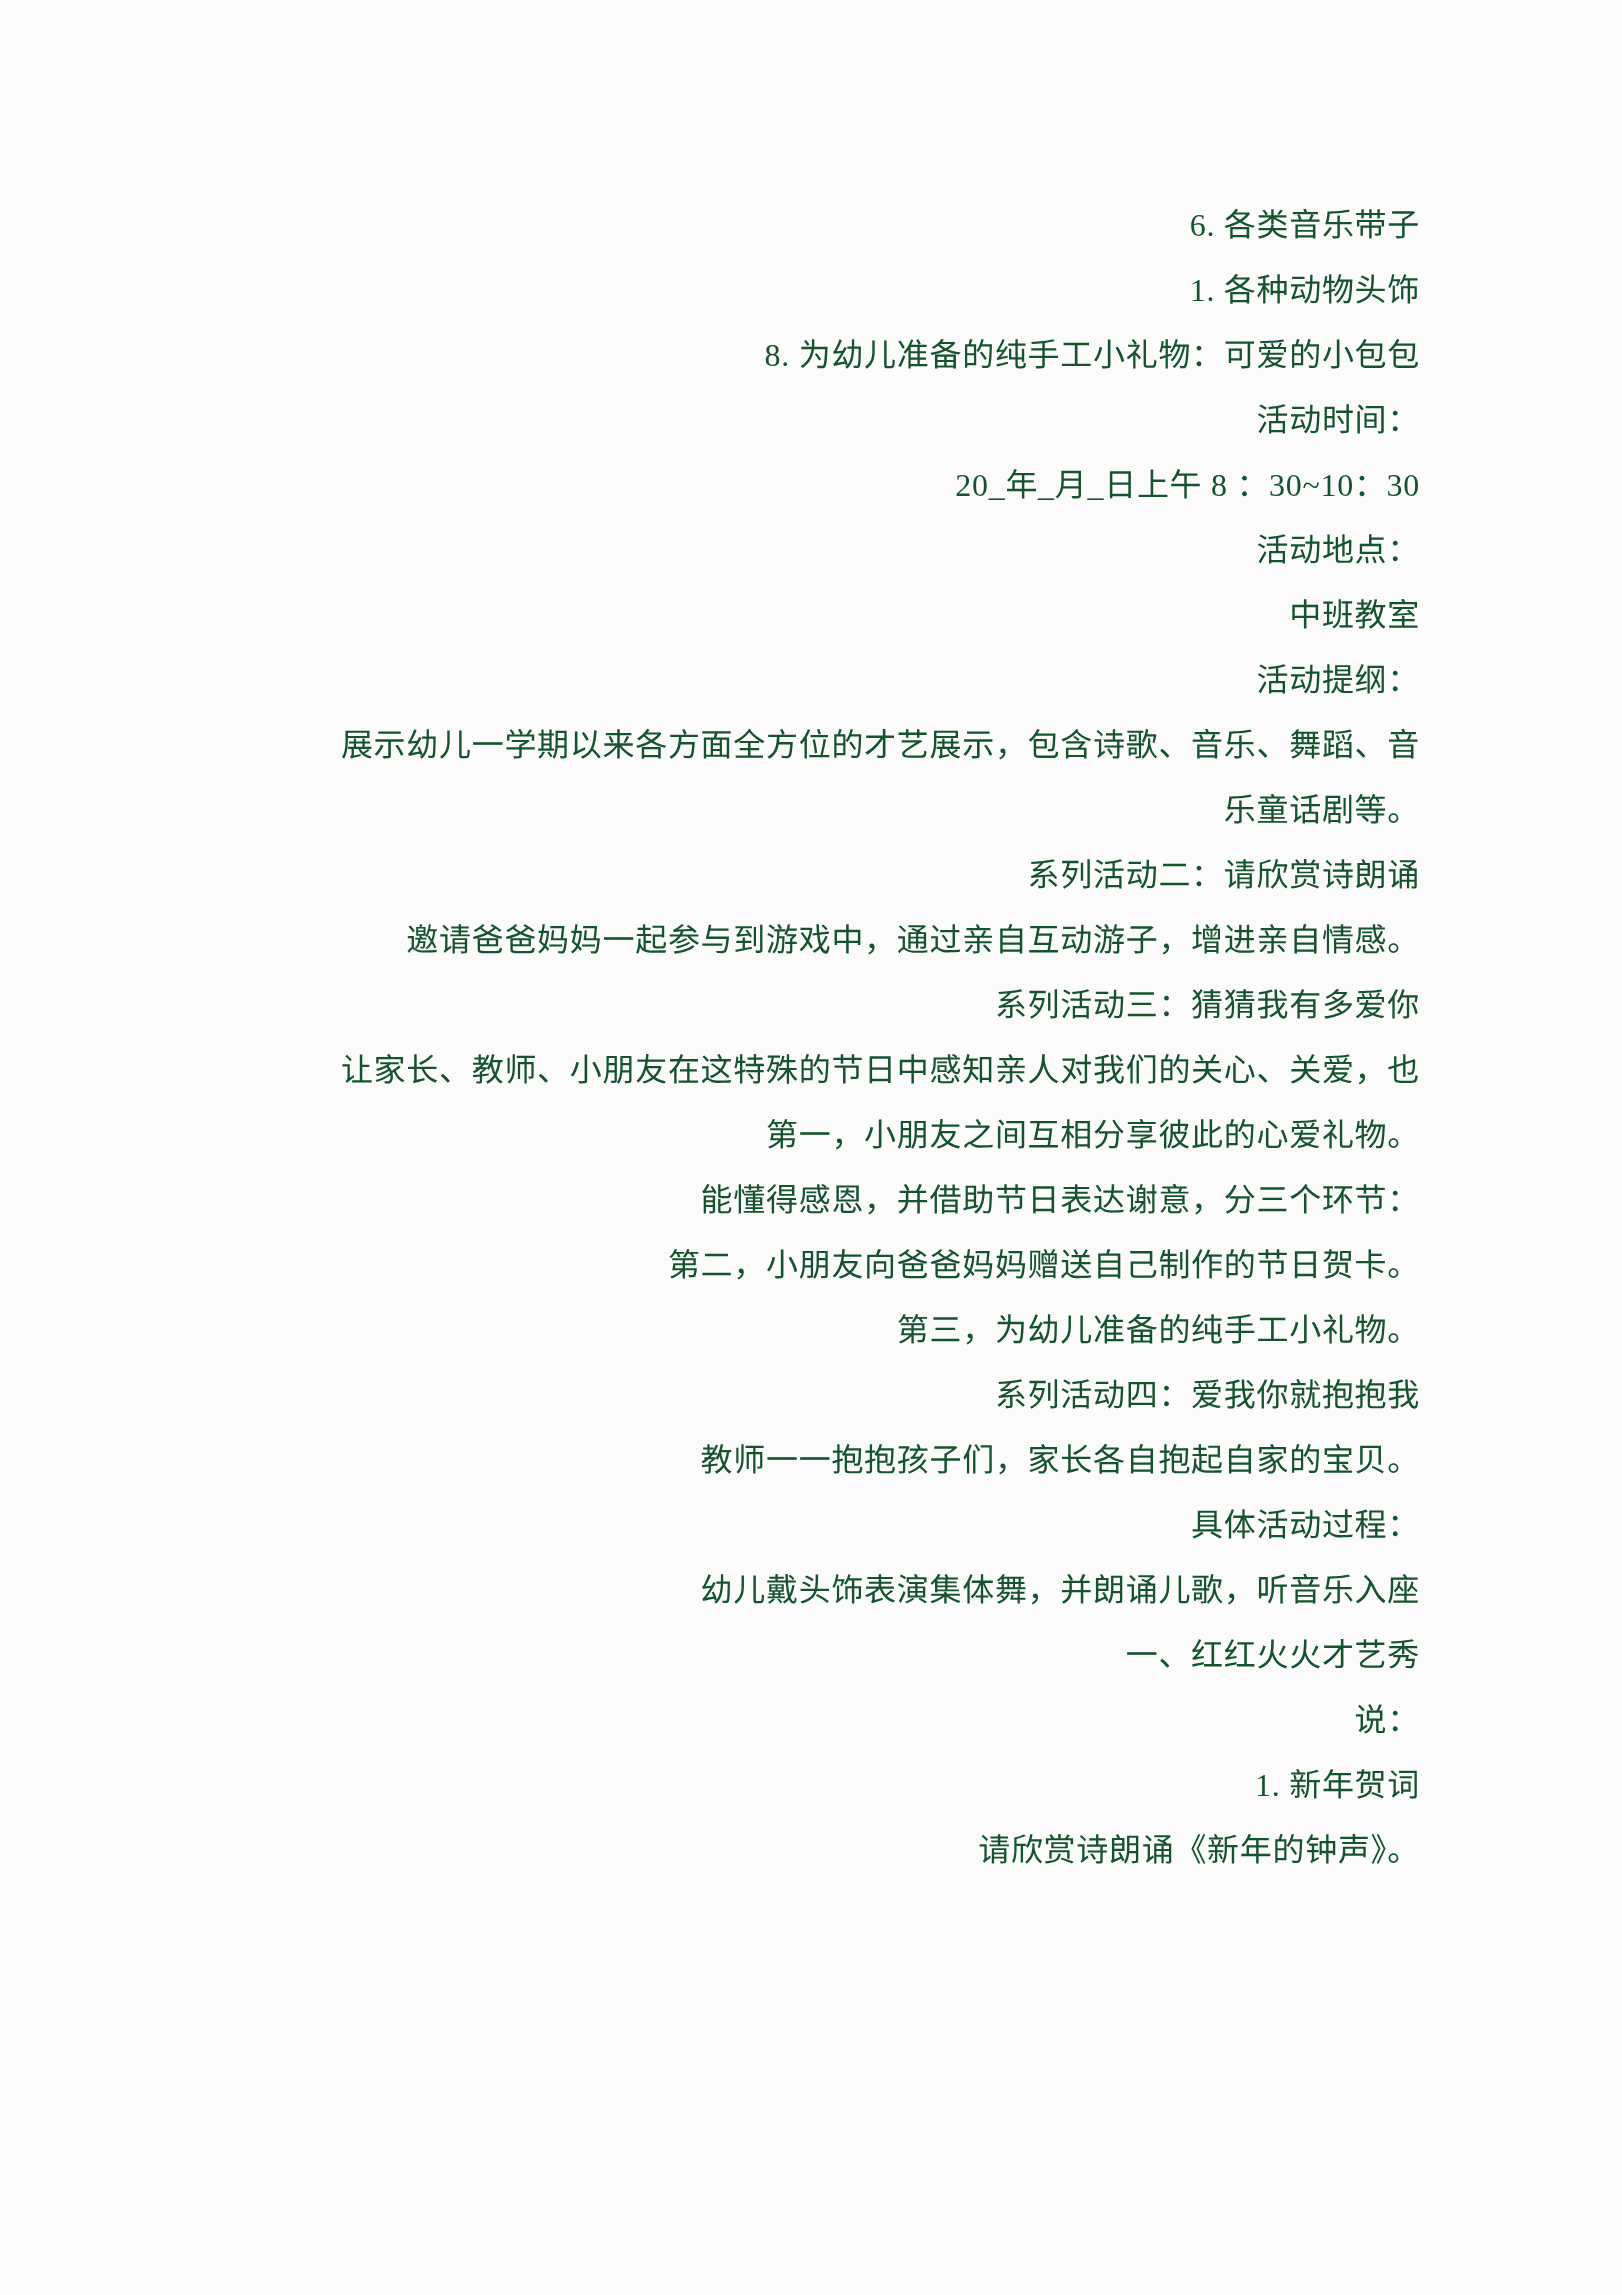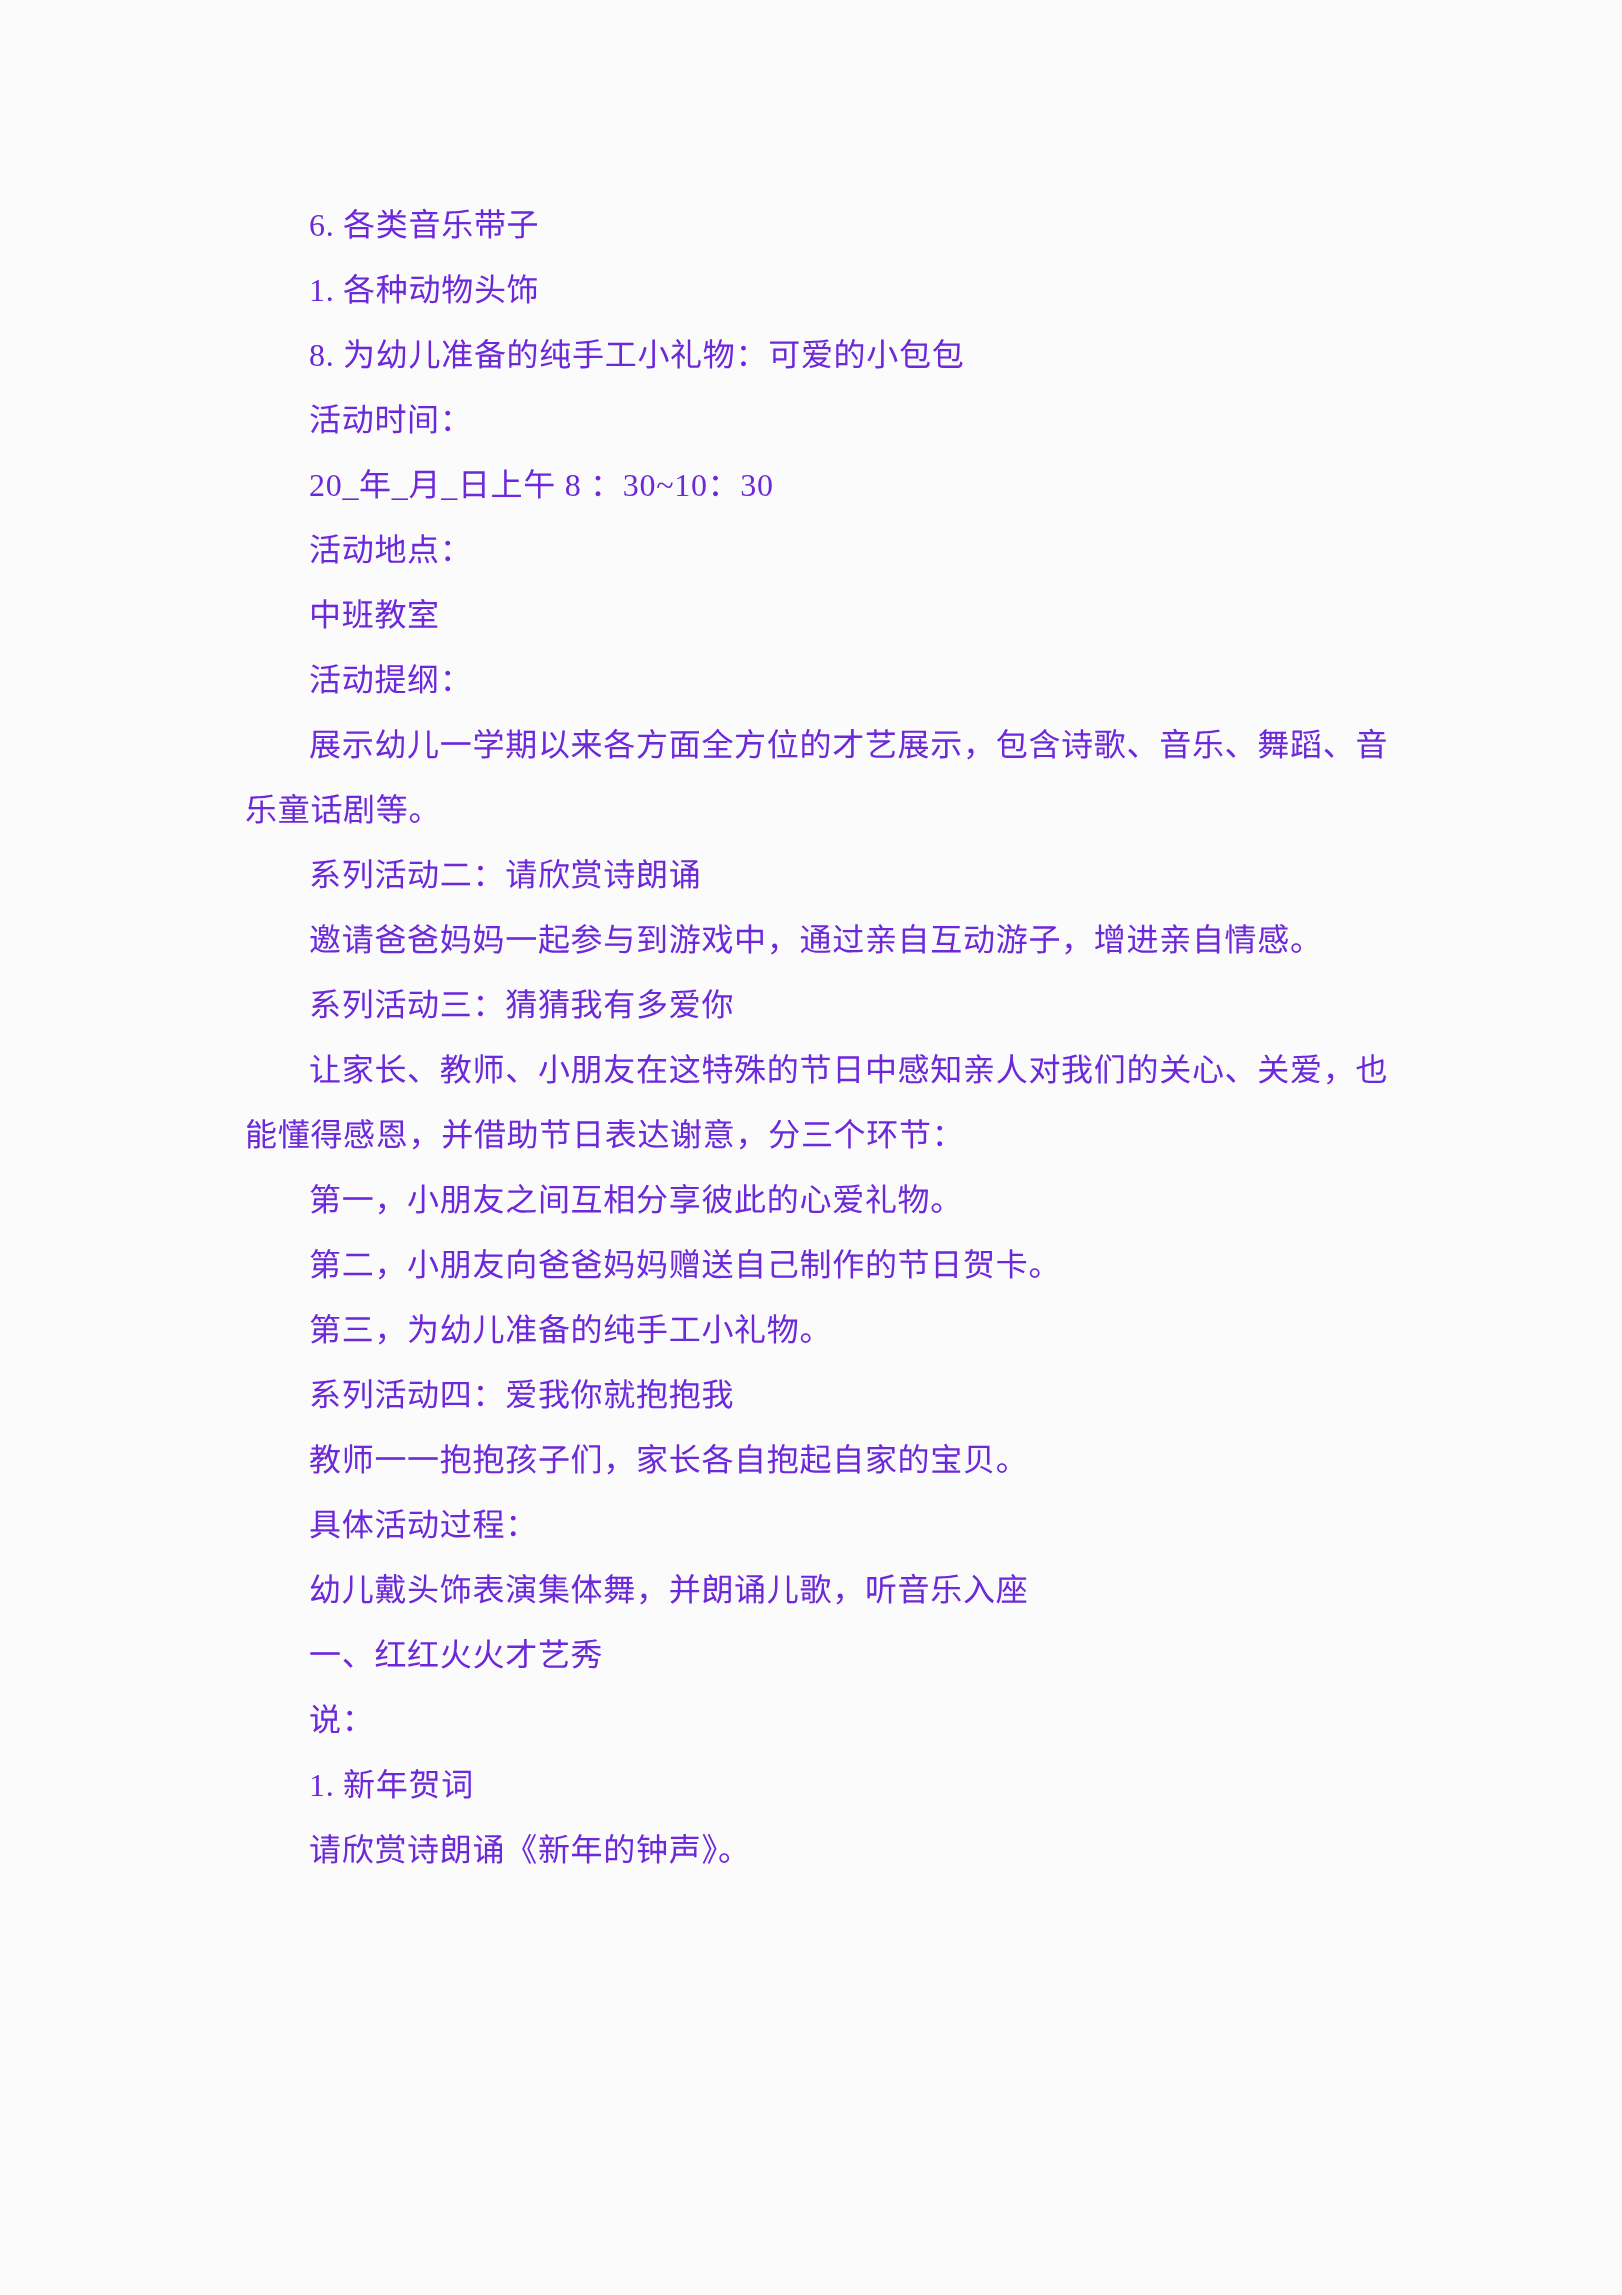--- a/index.html
+++ b/index.html
@@ -14,22 +14,23 @@
     overflow: hidden;
   }
   .textblock {
     position: absolute;
     left: 245px;
     top: 193px;
     width: 1175px;
     font-family: "Liberation Serif", "DejaVu Serif", serif;
     font-size: 32px;
     line-height: 65px;
-    color: #6d28d9;
+    color: #14532d;
     letter-spacing: 0.7px;
+    text-align: right;
   }
   .ln {
     white-space: nowrap;
   }
   .ln.ind {
     padding-left: 64px;
   }
 </style>
 </head>
 <body>
@@ -43,22 +44,22 @@
     <div class="ln ind">20_年_月_日上午 8 ：30~10：30</div>
     <div class="ln ind">活动地点：</div>
     <div class="ln ind">中班教室</div>
     <div class="ln ind">活动提纲：</div>
     <div class="ln ind">展示幼儿一学期以来各方面全方位的才艺展示，包含诗歌、音乐、舞蹈、音</div>
     <div class="ln cont">乐童话剧等。</div>
     <div class="ln ind">系列活动二：请欣赏诗朗诵</div>
     <div class="ln ind">邀请爸爸妈妈一起参与到游戏中，通过亲自互动游子，增进亲自情感。</div>
     <div class="ln ind">系列活动三：猜猜我有多爱你</div>
     <div class="ln ind">让家长、教师、小朋友在这特殊的节日中感知亲人对我们的关心、关爱，也</div>
+    <div class="ln ind">第一，小朋友之间互相分享彼此的心爱礼物。</div>
     <div class="ln cont">能懂得感恩，并借助节日表达谢意，分三个环节：</div>
-    <div class="ln ind">第一，小朋友之间互相分享彼此的心爱礼物。</div>
     <div class="ln ind">第二，小朋友向爸爸妈妈赠送自己制作的节日贺卡。</div>
     <div class="ln ind">第三，为幼儿准备的纯手工小礼物。</div>
     <div class="ln ind">系列活动四：爱我你就抱抱我</div>
     <div class="ln ind">教师一一抱抱孩子们，家长各自抱起自家的宝贝。</div>
     <div class="ln ind">具体活动过程：</div>
     <div class="ln ind">幼儿戴头饰表演集体舞，并朗诵儿歌，听音乐入座</div>
     <div class="ln ind">一、红红火火才艺秀</div>
     <div class="ln ind">说：</div>
     <div class="ln ind">1. 新年贺词</div>
     <div class="ln ind">请欣赏诗朗诵《新年的钟声》。</div>

